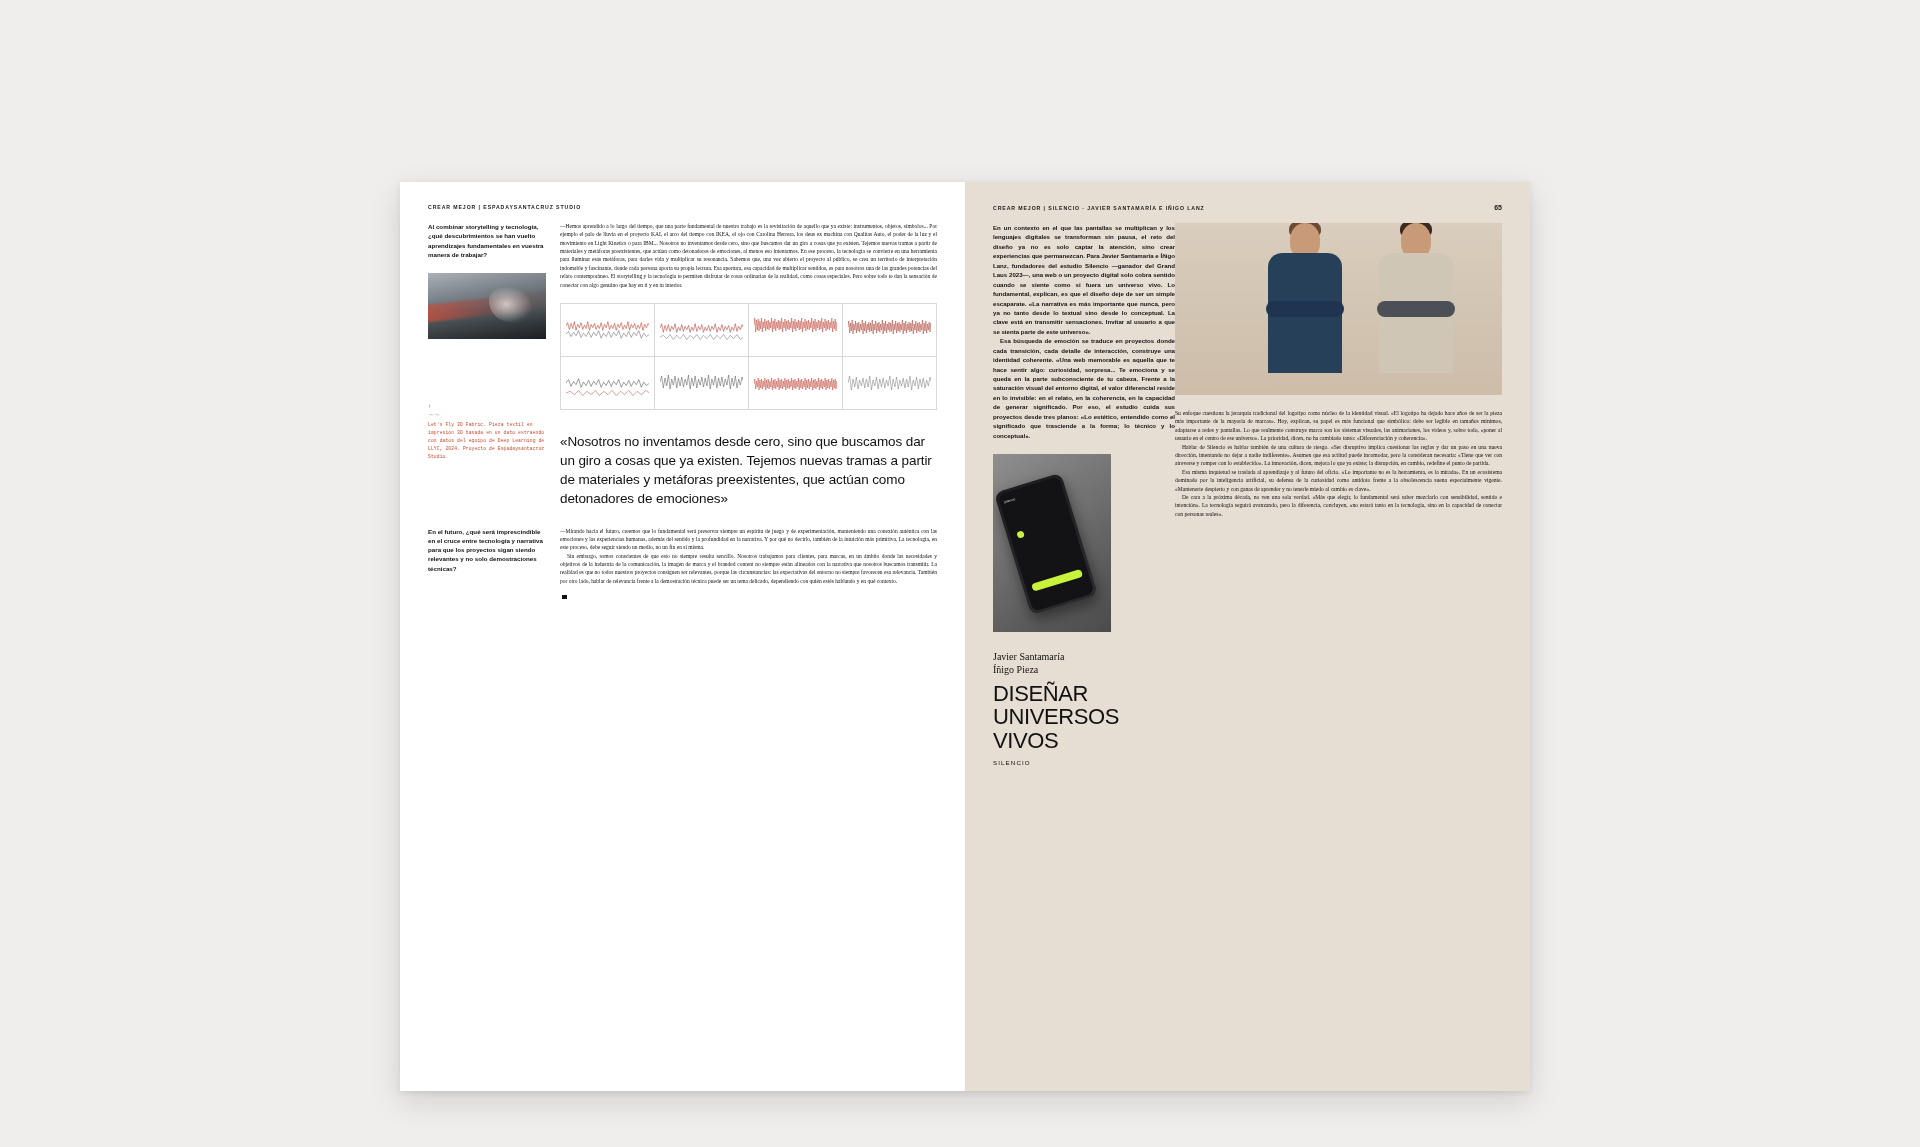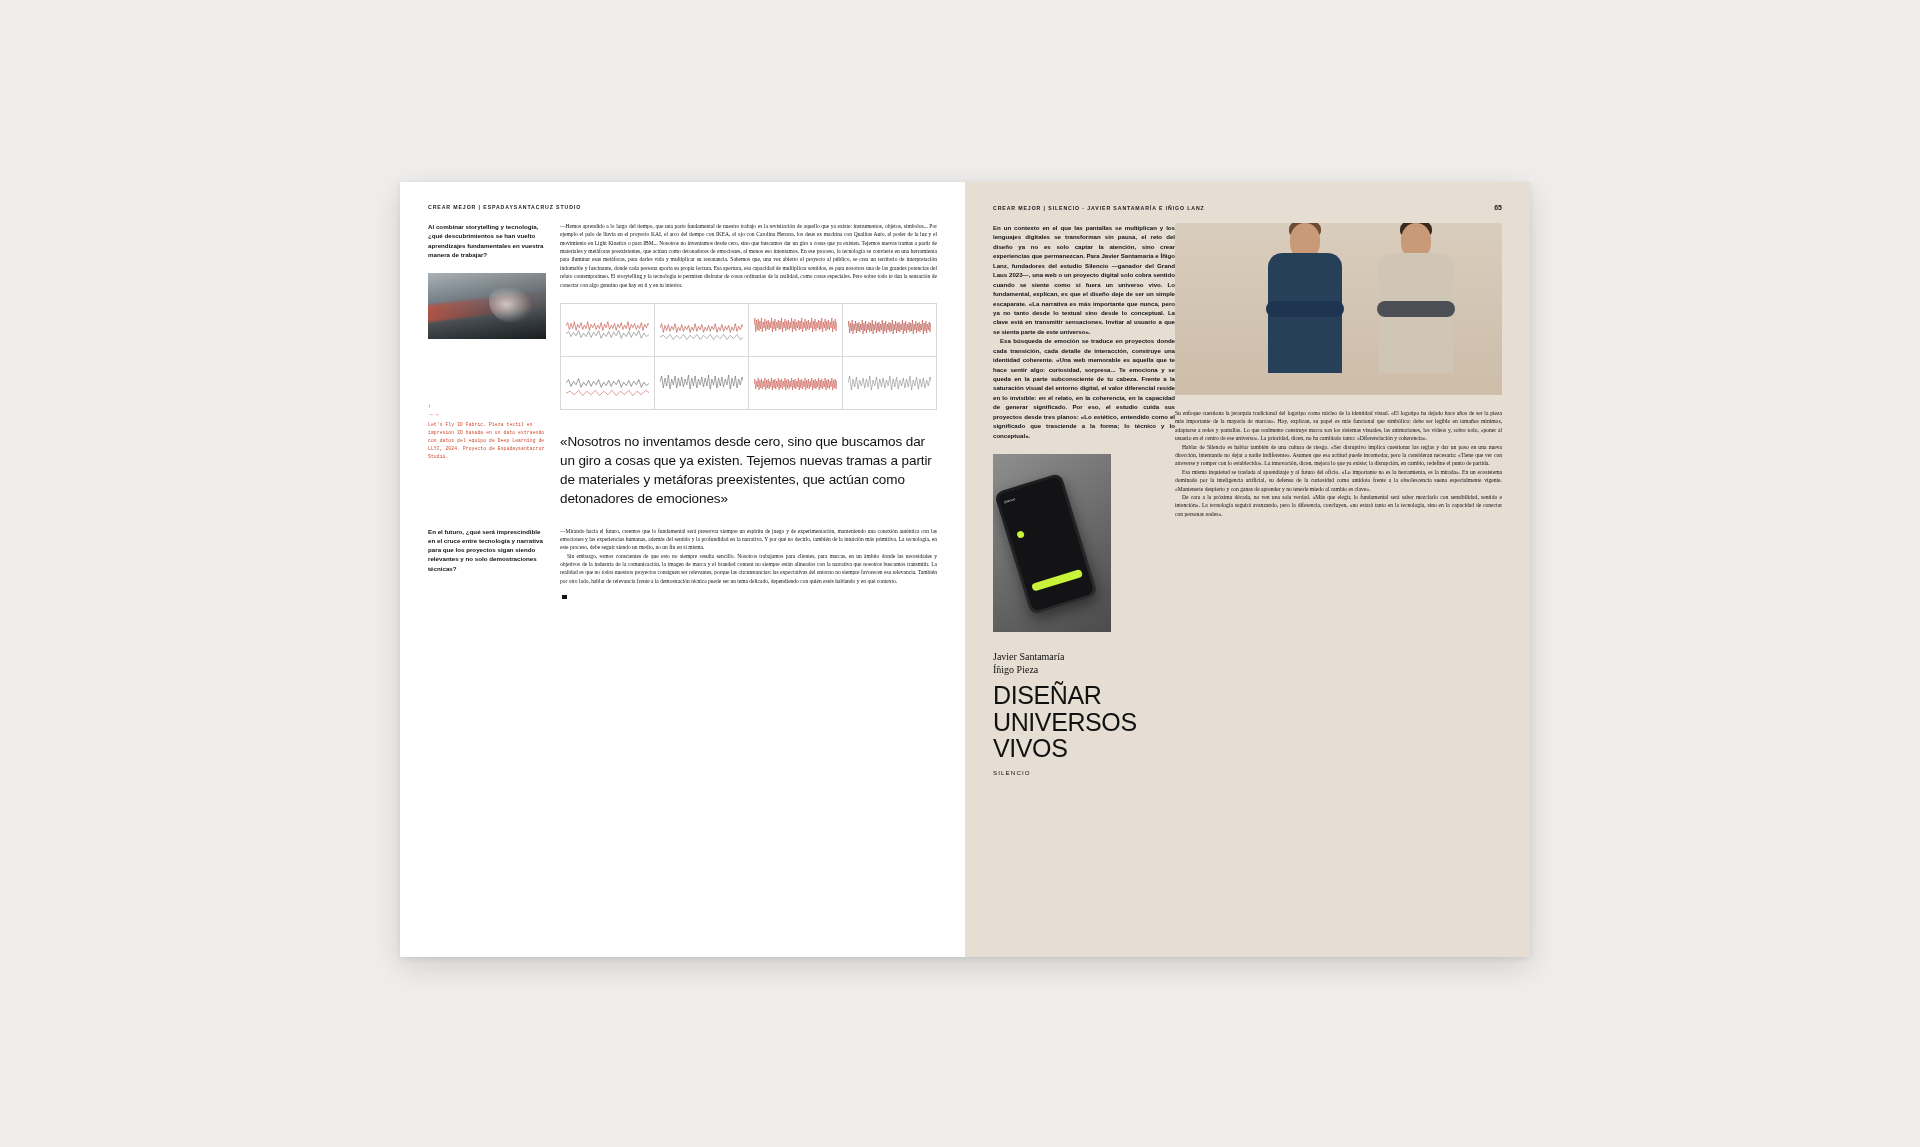--- a/index.html
+++ b/index.html
@@ -11,21 +11,21 @@
     overflow: hidden;
   }
   .stage {
     position: relative;
     width: 1920px; height: 1147px;
     background: #efeeec;
   }
   .spread {
     position: absolute;
     left: 400px; top: 182px;
-    width: 1130px; height: 775px;
+    width: 1130px; height: 909px;
     box-shadow: 0 10px 30px rgba(0,0,0,0.13), 0 2px 6px rgba(0,0,0,0.08);
     display: flex;
   }
   .page {
     position: relative;
     height: 100%;
     overflow: hidden;
   }
   .page-left {
     width: 565px;
@@ -271,21 +271,21 @@
 
   .author-block { margin-top: 18px; }
   .author-name {
     font-family: "Liberation Serif", serif;
     font-size: 10px;
     line-height: 1.3;
     color: #111;
   }
   .big-title {
     font-family: "Liberation Sans", sans-serif;
-    font-size: 25px;
+    font-size: 22px;
     line-height: 1.06;
     letter-spacing: -0.4px;
     color: #111;
     margin-top: 6px;
     text-transform: uppercase;
   }
   .studio {
     font-family: "Liberation Sans", sans-serif;
     font-size: 6.2px;
     letter-spacing: 1.1px;

